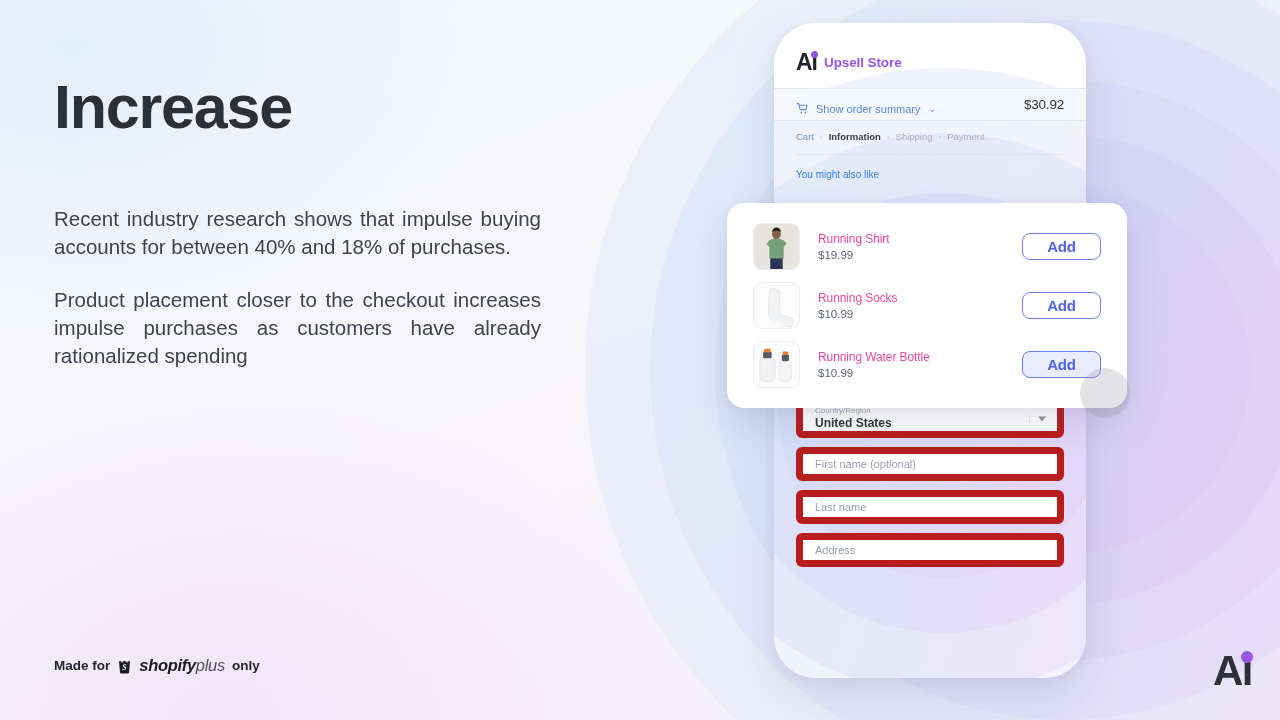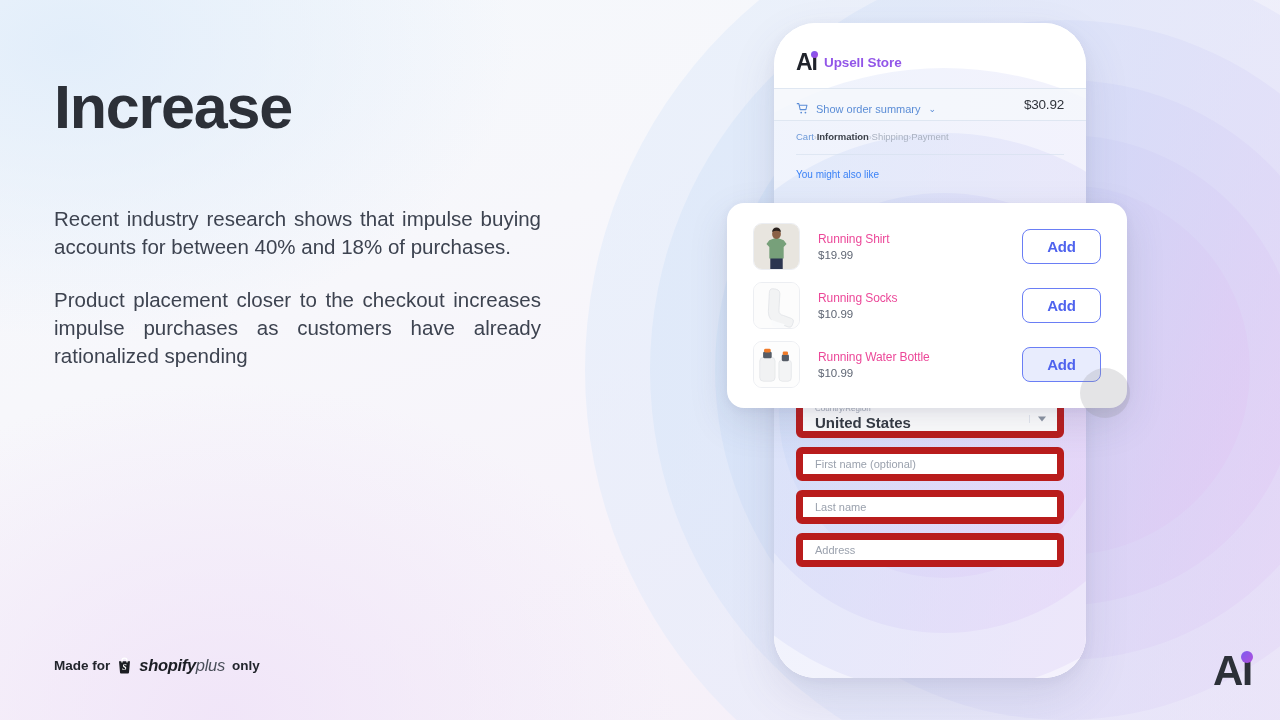--- a/index.html
+++ b/index.html
@@ -103,21 +103,21 @@
     border-bottom:1px solid rgba(214,224,238,.7);
     display:flex; align-items:center; padding:0 22px;
   }
   #order-summary-left { display:flex; align-items:center; gap:7px;margin-top:8px; }
   .cart-icon { width:13px; height:13px; display:block; }
   #order-summary-label { font-size:11px; color:#5b8dd6; }
   #order-summary-caret { font-size:9px; color:#5b8dd6; margin-left:1px; }
   #order-total { margin-left:auto; font-size:13.5px; font-weight:500; color:#30343c; letter-spacing:-.2px; }
 
   #breadcrumb {
-    position:relative; display:flex; align-items:flex-end; 
+    position:relative; display:flex; align-items:flex-end; gap:6px;
     padding:10px 22px 12px 22px; font-size:9.5px;
   }
   #breadcrumb .sep { color:#b9c2d1; font-size:8px; }
   .crumb-link { color:#6e9ad9; }
   .crumb-current { color:#3b4049; font-weight:700; }
   .crumb-muted { color:#aab2c0; }
 
   #breadcrumb-rule { position:relative; height:1px; background:rgba(214,224,238,.65); margin:0 22px; }
 
   #upsell-heading {
@@ -135,21 +135,21 @@
   #field-email { color:#b9bfc9; }
   #optin-row { display:flex; align-items:center; gap:9px; margin:4px 0 18px 0; }
   #optin-checkbox {
     width:13px; height:13px; border:1px solid #ccd3de; border-radius:3px; background:#fff;
   }
   #optin-label { font-size:10.5px; color:#636a76; }
   #shipping-heading { font-size:13.5px; color:#3f4550; margin-bottom:11px; }
   #field-country { flex-direction:column; align-items:stretch; justify-content:center;
     height:38px; padding:0 12px; position:relative; }
   #country-label { font-size:8px; color:#a3aab6; line-height:1.1; }
-  #country-value { font-size:15px; color:#343941; font-weight:700; line-height:1.25; }
+  #country-value { font-size:12px; color:#343941; font-weight:700; line-height:1.25; }
   #country-caret {
     position:absolute; right:11px; top:50%; transform:translateY(-50%);
     width:0; height:0; border-left:4.5px solid transparent; border-right:4.5px solid transparent;
     border-top:5px solid #8d95a3;
   }
   #country-divider { position:absolute; right:27px; top:8px; bottom:8px; width:1px; background:#e6eaf1; }
 
   
   #upsell-card {
     position:absolute; left:727px; top:203px; width:400px;
@@ -159,21 +159,21 @@
   }
   .product-row { display:flex; align-items:center; padding:6px 26px; }
   .product-thumb {
     width:47px; height:47px; border-radius:9px; overflow:hidden; flex:none;
     border:1px solid #eceef2; position:relative;
   }
   .product-info { margin-left:18px; flex:1; min-width:0; }
   .product-title { font-size:12px; color:#ec4899; letter-spacing:-.1px; line-height:1.25; }
   .product-price { font-size:11.5px; color:#5e6573; margin-top:2px; }
   .add-button {
-    width:79px; height:35px; border:1.6px solid #6a7ef5; border-radius:8px;
+    width:79px; height:27px; border:1.6px solid #6a7ef5; border-radius:8px;
     background:#fff; color:#4f63ee; font-size:15px; font-weight:700;
     display:flex; align-items:center; justify-content:center; flex:none;
     letter-spacing:-.2px; font-family:"Liberation Sans", sans-serif;
   }
   .add-button.pressed { background:#e8ecfd; }
   #touch-indicator {
     position:absolute; left:1080px; top:368px; width:50px; height:50px;
     border-radius:50%; background:rgba(146,148,156,.25);
   }
 </style>

